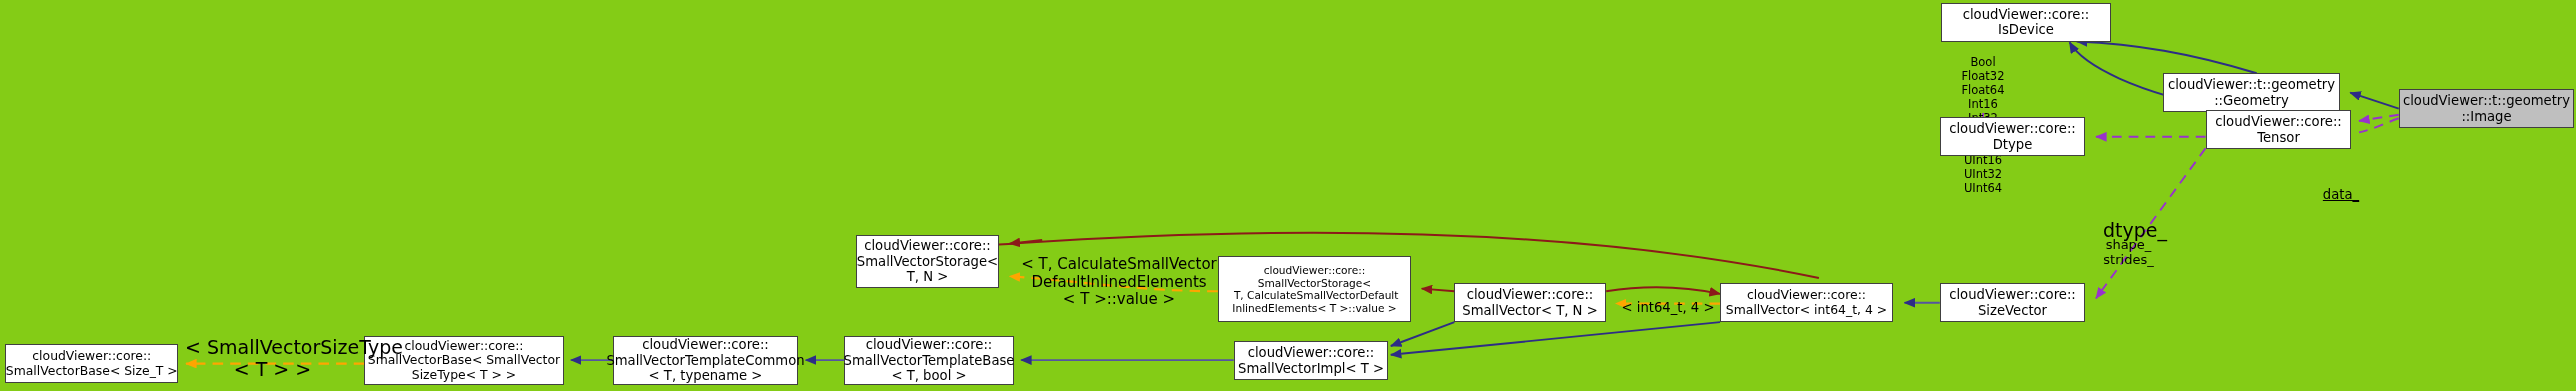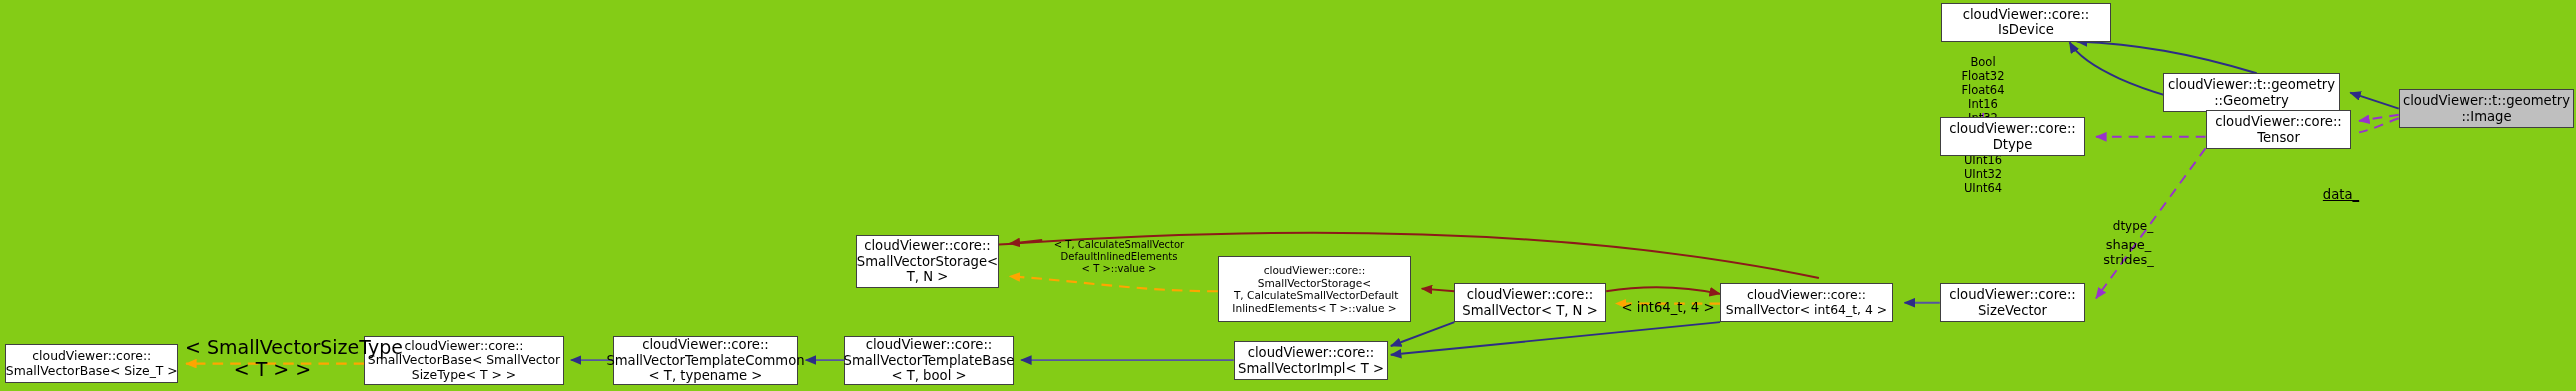--- a/index.html
+++ b/index.html
@@ -165,26 +165,26 @@
 Int16
 Int32
 Int64
 Int8
 UInt16
 UInt32
 UInt64</div>
     </div>
 
   <div id="labels-layer">
-      <div class="edge-label" style="left: 1020px; top: 239px; width: 198px; font-size: 10px;">&lt; T, CalculateSmallVector
+      <div class="edge-label" style="left: 1020px; top: 256px; width: 198px; font-size: 15px;">&lt; T, CalculateSmallVector
 DefaultInlinedElements
 &lt; T &gt;::value &gt;</div>
       <div class="edge-label" style="left: 1616px; top: 300px; width: 104px; font-size: 13.2px;">&lt; int64_t, 4 &gt;</div>
       <div class="edge-label" style="left: 185px; top: 336px; width: 175px; font-size: 19px;">&lt; SmallVectorSizeType
 &lt; T &gt; &gt;</div>
-      <div class="edge-label" style="left: 2103px; top: 219px; width: 60px; font-size: 12px;">dtype_</div>
+      <div class="edge-label" style="left: 2103px; top: 219px; width: 60px; font-size: 19px;">dtype_</div>
       <div class="edge-label" style="left: 2093px; top: 237px; width: 71px; font-size: 13px;">shape_
 strides_</div>
       <div class="edge-label" style="left: 2312px; top: 187px; width: 58px; font-size: 13.2px; text-decoration: underline;">data_</div>
     </div>
 
 </div>
 
 
 </body></html>

